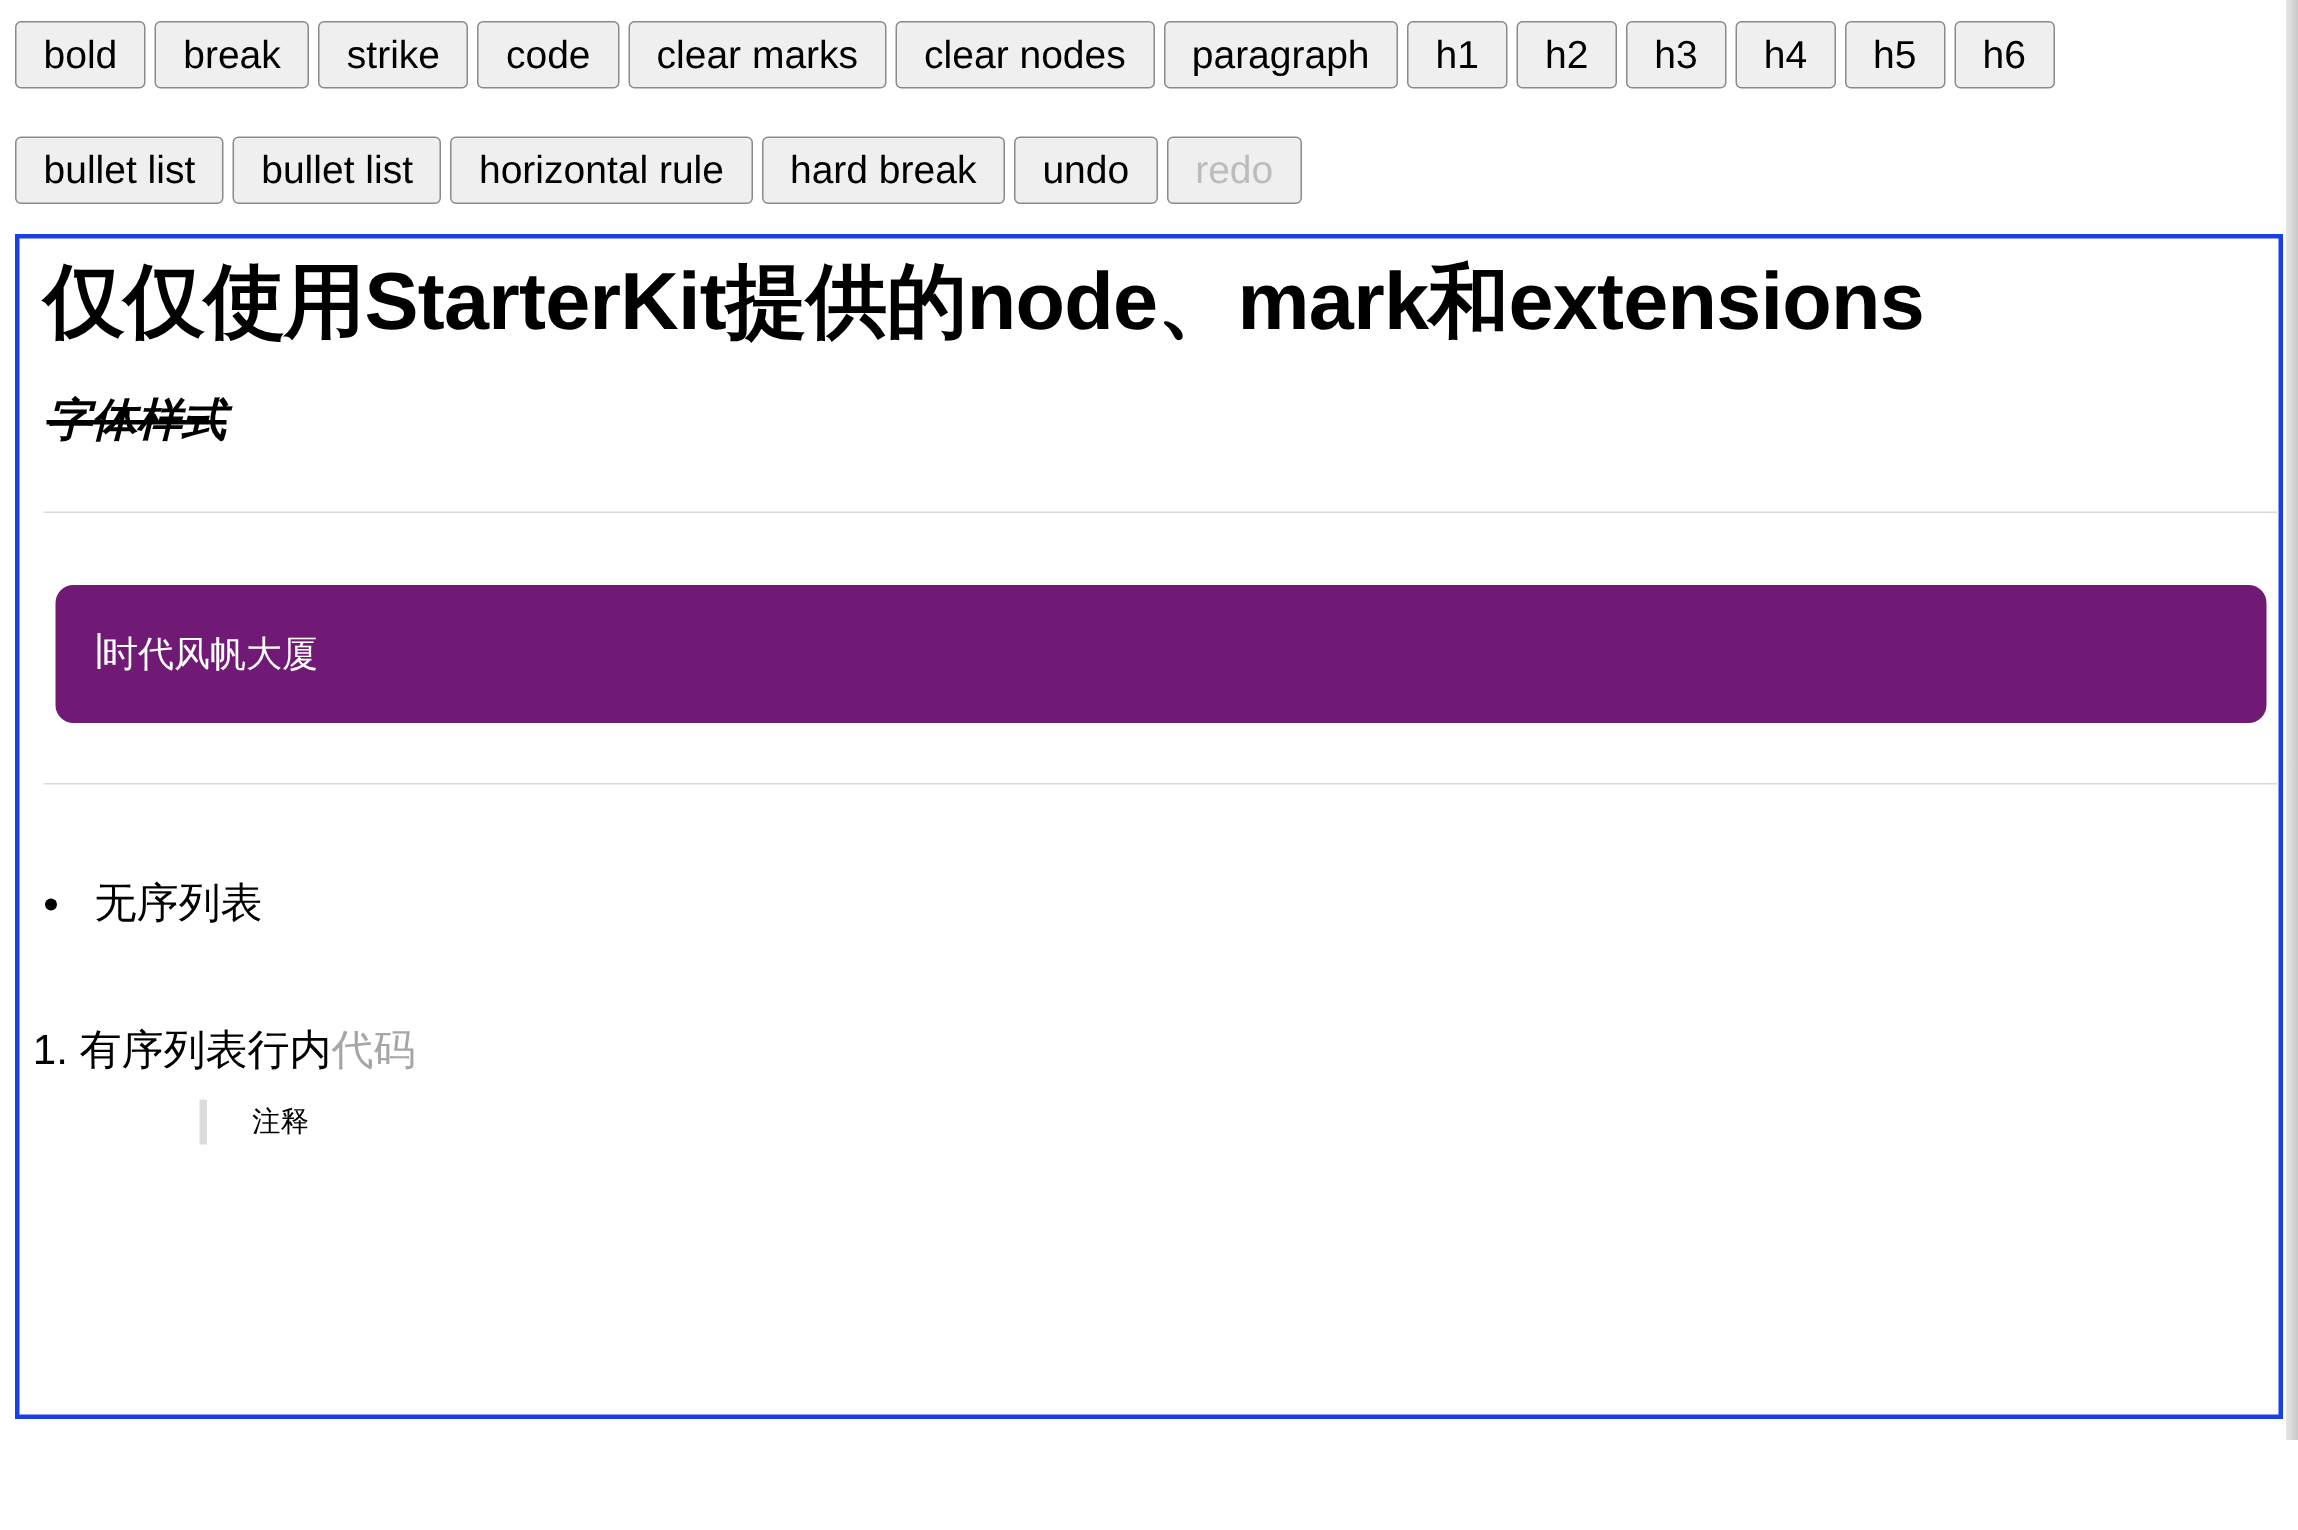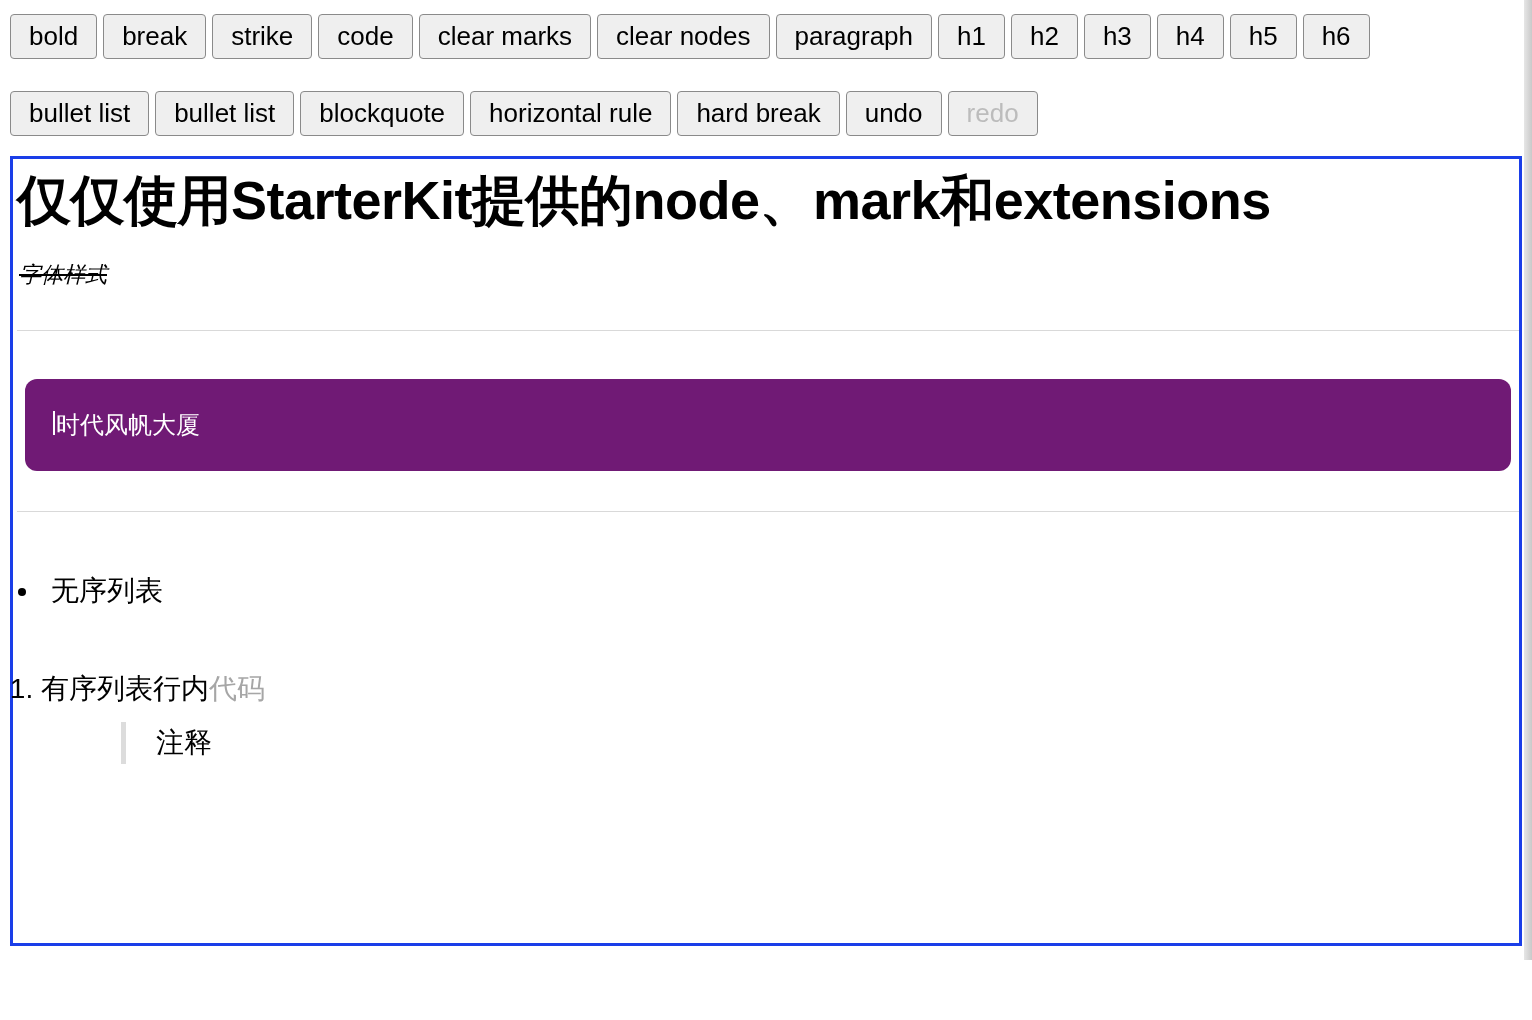--- a/index.html
+++ b/index.html
@@ -44,31 +44,31 @@
     cursor: default;
   }
   .editor-frame {
     border: 3px solid #1a3ee8;
     width: 100%;
     padding: 0;
     margin-top: 10px;
     min-height: 790px;
   }
   .editor-content {
-    padding: 0 0 0 4px;
+    padding: 0 0 0 16px;
   }
   .editor-content h1 {
     font-size: 54px;
     font-weight: 700;
     margin: 6px 0 22px 0;
     letter-spacing: -0.5px;
   }
   .editor-content .styled-para {
-    font-size: 22px;
-    font-weight: 400;
+    font-size: 30px;
+    font-weight: 700;
     font-style: italic;
     text-decoration: line-through;
     margin: 0 0 40px 2px;
   }
   .editor-content hr {
     border: none;
     border-top: 1px solid #d9d9d9;
     margin: 24px 0 48px 0;
   }
   .code-block {
@@ -108,21 +108,21 @@
   }
   .inline-code {
     font-family: inherit;
     color: #a6a6a6;
     font-size: 28px;
   }
   .blockquote {
     border-left: 5px solid #dcdcdc;
     margin: 14px 0 0 80px;
     padding: 2px 0 2px 30px;
-    font-size: 28px;
+    font-size: 19px;
     color: #000;
   }
   
   .right-edge {
     position: absolute;
     top: 0;
     right: 0;
     height: 100%;
     width: 8px;
     background: linear-gradient(90deg,#e6e6e6,#c9c9c9);
@@ -144,21 +144,20 @@
         <button class="tb-btn">h1</button>
         <button class="tb-btn">h2</button>
         <button class="tb-btn">h3</button>
         <button class="tb-btn">h4</button>
         <button class="tb-btn">h5</button>
         <button class="tb-btn">h6</button>
       </div>
     <div class="toolbar-row" id="toolbar-row-2">
         <button class="tb-btn">bullet list</button>
         <button class="tb-btn">bullet list</button>
-        <button class="tb-btn">blockquote</button>
         <button class="tb-btn">horizontal rule</button>
         <button class="tb-btn">hard break</button>
         <button class="tb-btn">undo</button>
         <button class="tb-btn" disabled="" aria-disabled="true">redo</button>
       </div>
   </div>
 
   <div class="editor-frame">
     <div class="editor-content">
       <h1>仅仅使用StarterKit提供的node、mark和extensions</h1>

